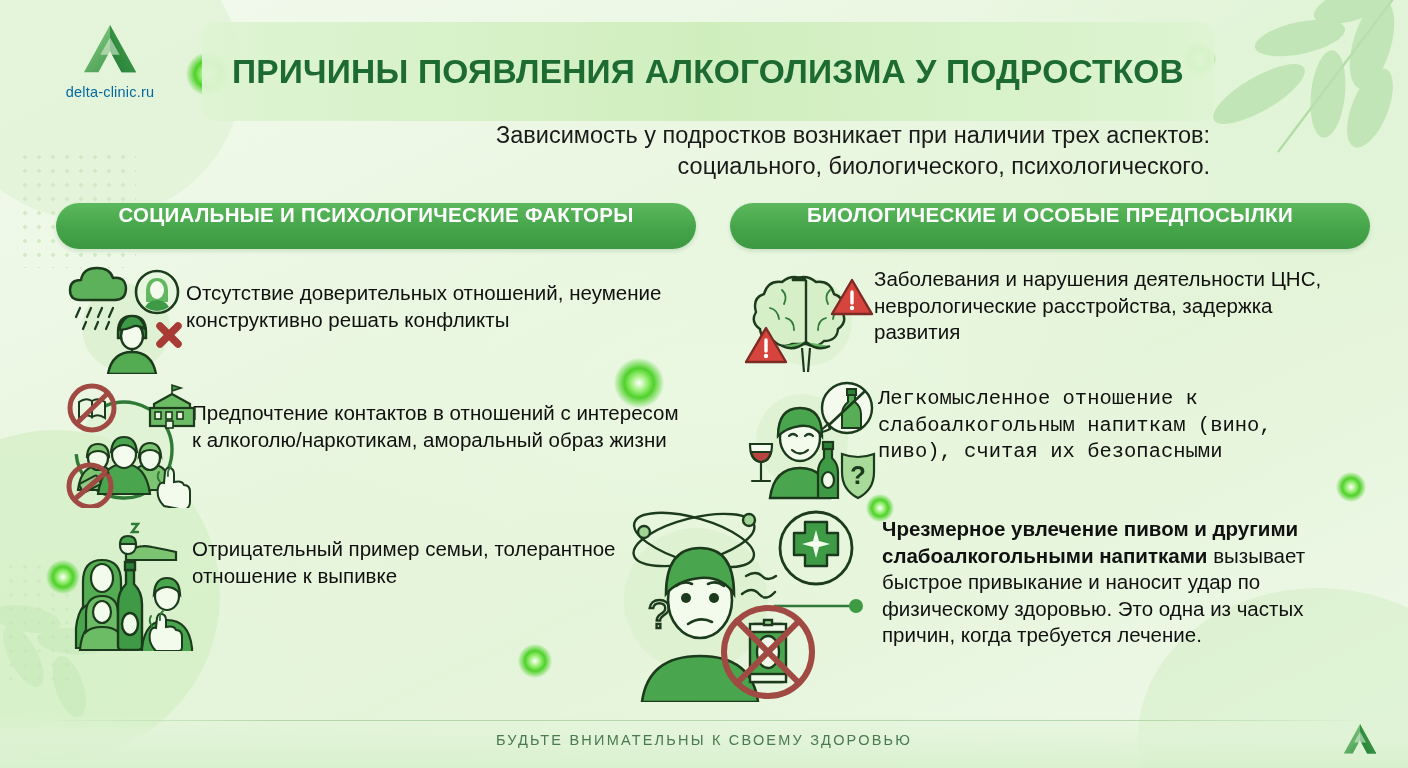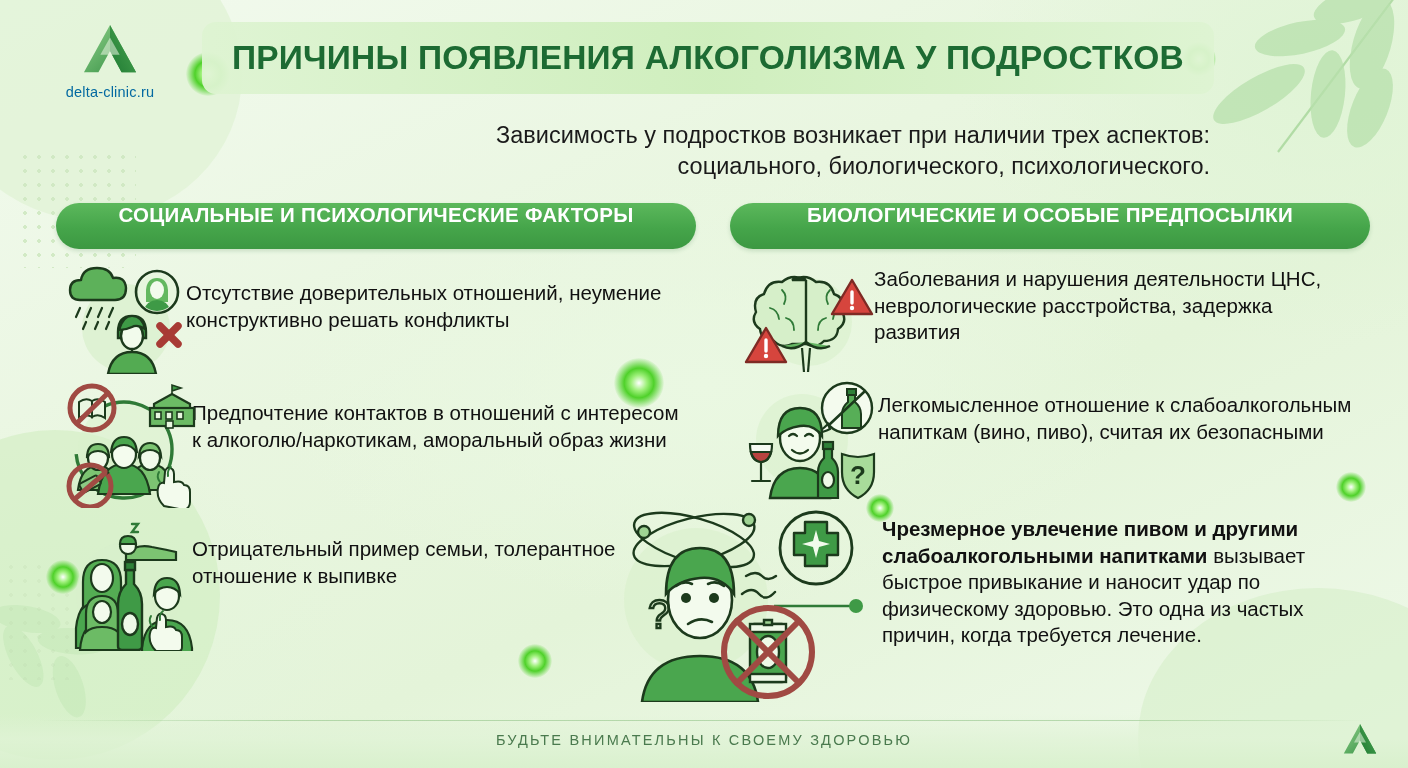--- a/index.html
+++ b/index.html
@@ -66,21 +66,21 @@
   
   .logo-block { position: absolute; left: 30px; top: 22px; width: 160px; text-align: center; z-index: 5; }
   .logo-mark { width: 58px; height: 54px; margin: 0 auto; display: block; }
   .logo-text {
     margin-top: 8px; font-size: 14.5px; letter-spacing: .2px;
     color: #0369a1; font-family: "Liberation Sans", sans-serif;
   }
 
   
   .title-bar {
-    position: absolute; left: 202px; top: 22px; width: 1012px; height: 72px;
+    position: absolute; left: 202px; top: 22px; width: 1012px; height: 99px;
     border-radius: 14px; z-index: 4;
     background: linear-gradient(90deg, rgba(222,244,210,.95) 0%, rgba(206,238,188,.95) 50%, rgba(222,244,210,.95) 100%);
     display: flex; align-items: center; justify-content: center;
   }
   .title-text {
     font-size: 33.5px; font-weight: bold; color: #1d6b33;
     letter-spacing: .2px; white-space: nowrap;
     font-family: "Liberation Sans", sans-serif;
   }
 
@@ -128,21 +128,21 @@
   .li3 .item-icon { width: 150px; height: 135px; }
   .li3 .item-text { margin-top: 20px; width: 440px; margin-left: -14px; }
 
   
   .ri1 { margin-top: 17px; }
   .ri1 .item-icon { width: 132px; height: 108px; margin-left: 12px; }
   .ri1 .item-text { margin-top: 0; width: 470px; }
 
   .ri2 { margin-top: 6px; }
   .ri2 .item-icon { width: 134px; height: 120px; margin-left: 14px; }
-  .ri2 .item-text { margin-top: 12px; width: 476px; }
+  .ri2 .item-text { margin-top: 6px; width: 476px; font-family: Liberation Mono, monospace; }
 
   .ri3 { margin-top: -4px; position: relative; }
   .ri3 .item-icon { width: 262px; height: 206px; margin-left: -114px; }
   .ri3 .item-text { margin-top: 20px; width: 500px; margin-left: 4px; }
 
   
   .footer {
     position: absolute; left: 0; bottom: 0; width: 1408px; height: 54px;
     background: linear-gradient(180deg, rgba(230,246,222,.0) 0%, rgba(224,243,214,.75) 45%, rgba(216,240,204,.9) 100%);
     z-index: 5;

